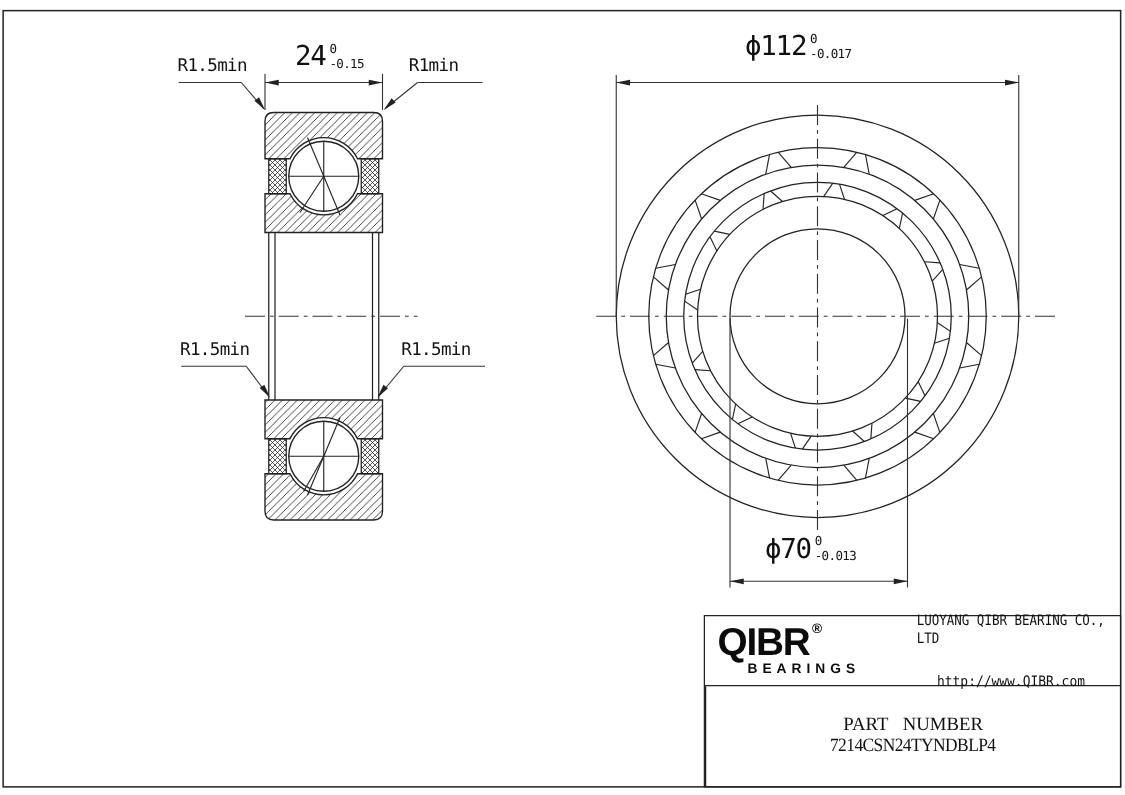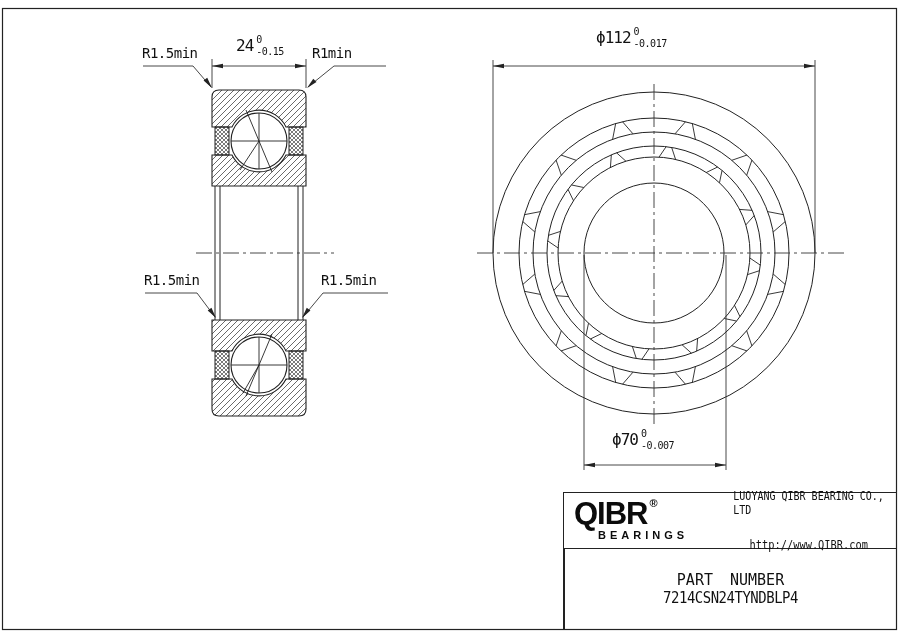--- a/index.html
+++ b/index.html
@@ -2,39 +2,39 @@
 <html><head>
 <meta charset="utf-8">
 <style>
   html,body{margin:0;padding:0;background:#fff;}
   #page{position:relative;width:900px;height:636px;background:#fff;overflow:hidden;
         font-family:"DejaVu Sans Mono","Liberation Mono",monospace;color:#111;}
   #drawing{position:absolute;left:0;top:0;}
   .txt{position:absolute;white-space:nowrap;color:#111;}
   .callout{font-size:14px;letter-spacing:-0.5px;}
   .dimgrp{display:flex;align-items:flex-start;}
-  .dimval{font-size:16px;line-height:20px;letter-spacing:-1px;}
+  .dimval{font-size:22px;line-height:20px;letter-spacing:-1px;}
   .tolcol{display:flex;flex-direction:column;align-items:flex-start;margin-left:3px;margin-top:-2px;}
   .tolcol span{font-size:10px;line-height:12px;letter-spacing:-0.5px;}
   
   .tblock{position:absolute;left:563px;top:492px;width:332px;height:136px;
           border:1.5px solid #222;display:flex;flex-direction:column;}
   .tb-top{height:55px;border-bottom:1.5px solid #222;display:flex;align-items:center;}
   .tb-logo{width:148px;padding-left:10px;display:flex;flex-direction:column;justify-content:center;}
   .brandrow{font-family:"Liberation Sans",sans-serif;font-weight:bold;font-size:31px;
             line-height:28px;letter-spacing:-1px;color:#0b0b0b;display:flex;align-items:flex-start;}
   .regmark{font-size:11px;line-height:11px;margin-left:2px;margin-top:-2px;}
   .brandsub{font-family:"Liberation Sans",sans-serif;font-weight:bold;font-size:11px;
             letter-spacing:4px;color:#0b0b0b;margin-top:1px;margin-left:24px;}
   .tb-co{flex:1;display:flex;flex-direction:column;align-items:center;justify-content:center;gap:21px;}
   .co-line{font-size:11.5px;transform:scaleX(0.87);transform-origin:center;}
   .co-url{font-size:11.5px;transform:scaleX(0.9);transform-origin:center;}
   .tb-bottom{flex:1;display:flex;}
   .tb-cell-l{width:175px;display:flex;flex-direction:column;align-items:center;justify-content:center;gap:13px;}
-  .tb-cell-r{flex:1;border-left:1.5px solid #222;display:flex;flex-direction:column;align-items:center;justify-content:center;}
+  .tb-cell-r{flex:1;border-left:1.5px solid #222;display:flex;flex-direction:column;align-items:center;justify-content:center;font-family:Liberation Serif, serif;}
   .prod{font-size:15px;transform:scaleX(0.92);transform-origin:center;}
   .pnlabel{font-size:15px;word-spacing:8px;}
   .pn{font-size:15px;transform:scaleX(0.93);transform-origin:center;letter-spacing:-0.5px;}
 </style>
 </head>
 <body>
 
 <div id="page">
 
   <svg id="drawing" width="900" height="636" viewBox="0 0 900 636">
@@ -157,21 +157,21 @@
         <line x1="145" y1="293" x2="197" y2="293" stroke="#333333" stroke-width="0.9" fill="none"></line>
         <line x1="197" y1="293" x2="215" y2="317" stroke="#333333" stroke-width="0.9" fill="none"></line>
         <polygon points="216,318 207.725913780315,310.39542918836185 211.46596537009378,307.7173675561746" fill="#222222" stroke="none"></polygon>
         <line x1="323" y1="293" x2="388" y2="293" stroke="#333333" stroke-width="0.9" fill="none"></line>
         <line x1="323" y1="293" x2="303" y2="317" stroke="#333333" stroke-width="0.9" fill="none"></line>
         <polygon points="302,318 306.76000000000005,307.82 310.44,310.58" fill="#222222" stroke="none"></polygon>
       </g>
   </svg>
 
   <div class="txt callout" style="left:142px;top:45px">R1.5min</div>
-  <div class="txt callout" style="left:312px;top:45px">R1min</div>
+  <div class="txt callout" style="left:327px;top:45px">R1min</div>
   <div class="txt callout" style="left:144px;top:272px">R1.5min</div>
   <div class="txt callout" style="left:321px;top:272px">R1.5min</div>
 
   <div class="txt dimgrp" style="left:236px;top:36px">
     <span class="dimval">24</span>
     <span class="tolcol">
       <span>0</span>
       <span>-0.15</span>
     </span>
   </div>
@@ -183,21 +183,21 @@
       <span>0</span>
       <span>-0.017</span>
     </span>
   </div>
 
   <div class="txt dimgrp" style="left:612px;top:430px">
     <span class="dimval">ϕ</span>
     <span class="dimval">70</span>
     <span class="tolcol">
       <span>0</span>
-      <span>-0.007</span>
+      <span>-0.013</span>
     </span>
   </div>
 
   <div class="tblock">
     <div class="tb-top">
       <div class="tb-logo">
         <div class="brandrow">
           <span>QIBR</span>
           <span class="regmark">®</span>
         </div>

